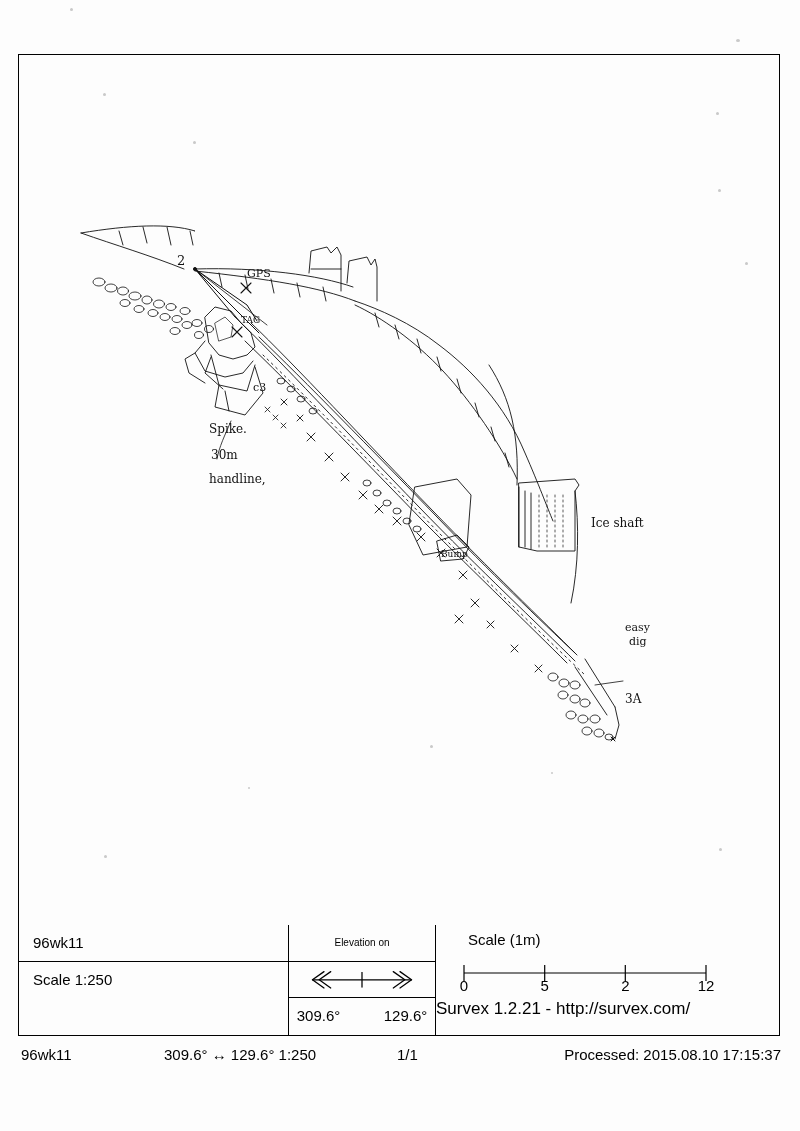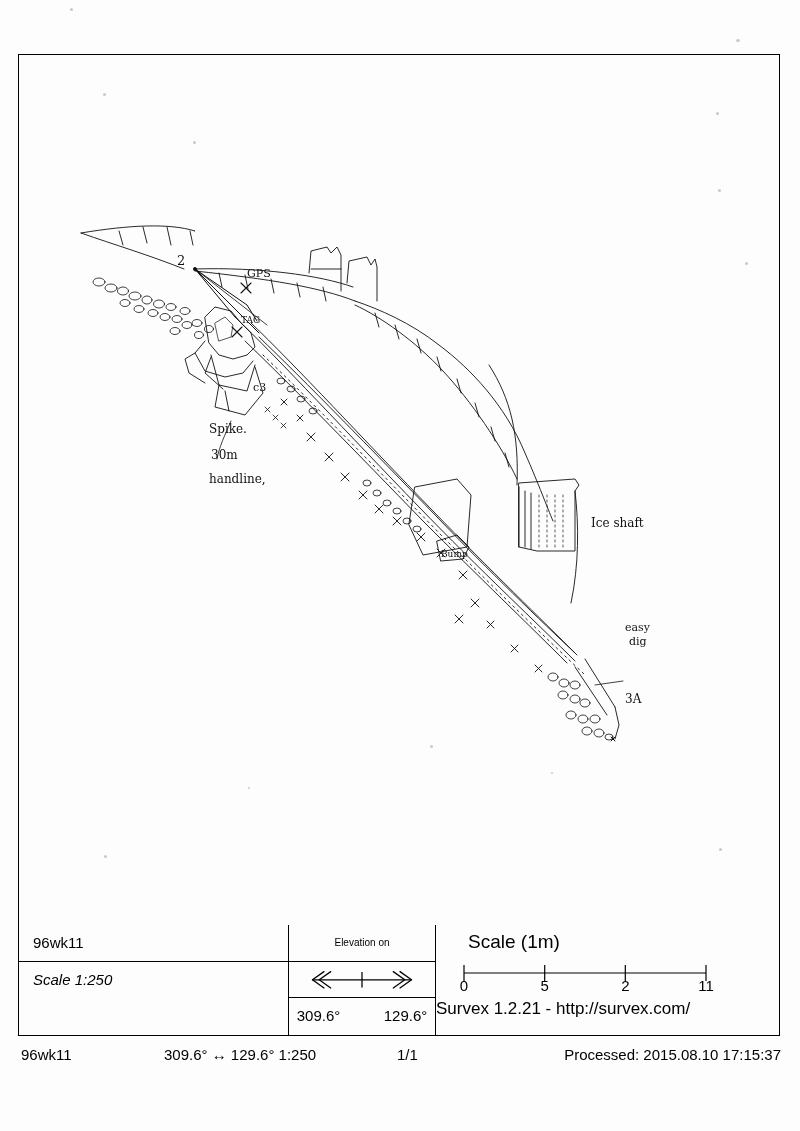--- a/index.html
+++ b/index.html
@@ -66,21 +66,21 @@
   .legend-row {
     position: relative;
     height: 36.6px;
     line-height: 36.6px;
     padding-left: 14px;
     font-size: 15px;
     border-bottom: 1px solid #000;
     box-sizing: border-box;
     white-space: nowrap;
   }
-  .legend-row:last-child { border-bottom: none; font-style: italic; }
+  .legend-row:last-child { border-bottom: none; }
 
   .legend-mid {
     position: absolute;
     left: 270px; top: 0;
     width: 147px;
     height: 110px;
     border-right: 1px solid #000;
     box-sizing: border-box;
     text-align: center;
   }
@@ -120,21 +120,21 @@
     position: absolute;
     left: 417px; top: 0;
     width: 343px;
     height: 110px;
     box-sizing: border-box;
   }
   .scale-label {
     position: absolute;
     left: 32px;
     top: 6px;
-    font-size: 19px;
+    font-size: 15px;
   }
   .scale-bar-wrap {
     position: absolute;
     left: 20px;
     top: 34px;
     width: 260px;
     height: 34px;
   }
   .scale-ticks {
     position: absolute;
@@ -401,21 +401,21 @@
             <line x1="88.7" y1="6" x2="88.7" y2="22"></line>
             <line x1="169.3" y1="6" x2="169.3" y2="22"></line>
             <line x1="250" y1="6" x2="250" y2="22"></line>
           </g>
         </svg>
       </div>
       <div class="scale-ticks">
         <span style="left:14px;">0</span>
         <span style="left:94.7px;">5</span>
         <span style="left:175.3px;">2</span>
-        <span style="left:256px;">11</span>
+        <span style="left:256px;">12</span>
       </div>
       <div class="survex-credit">Survex 1.2.21 - http://survex.com/</div>
     </div>
   </div>
 
   <div class="footer">
     <span class="f-name">96wk11</span>
     <span class="f-bear">309.6° ↔ 129.6° 1:250</span>
     <span class="f-page">1/1</span>
     <span class="f-proc">Processed: 2015.08.10 17:15:37</span>

